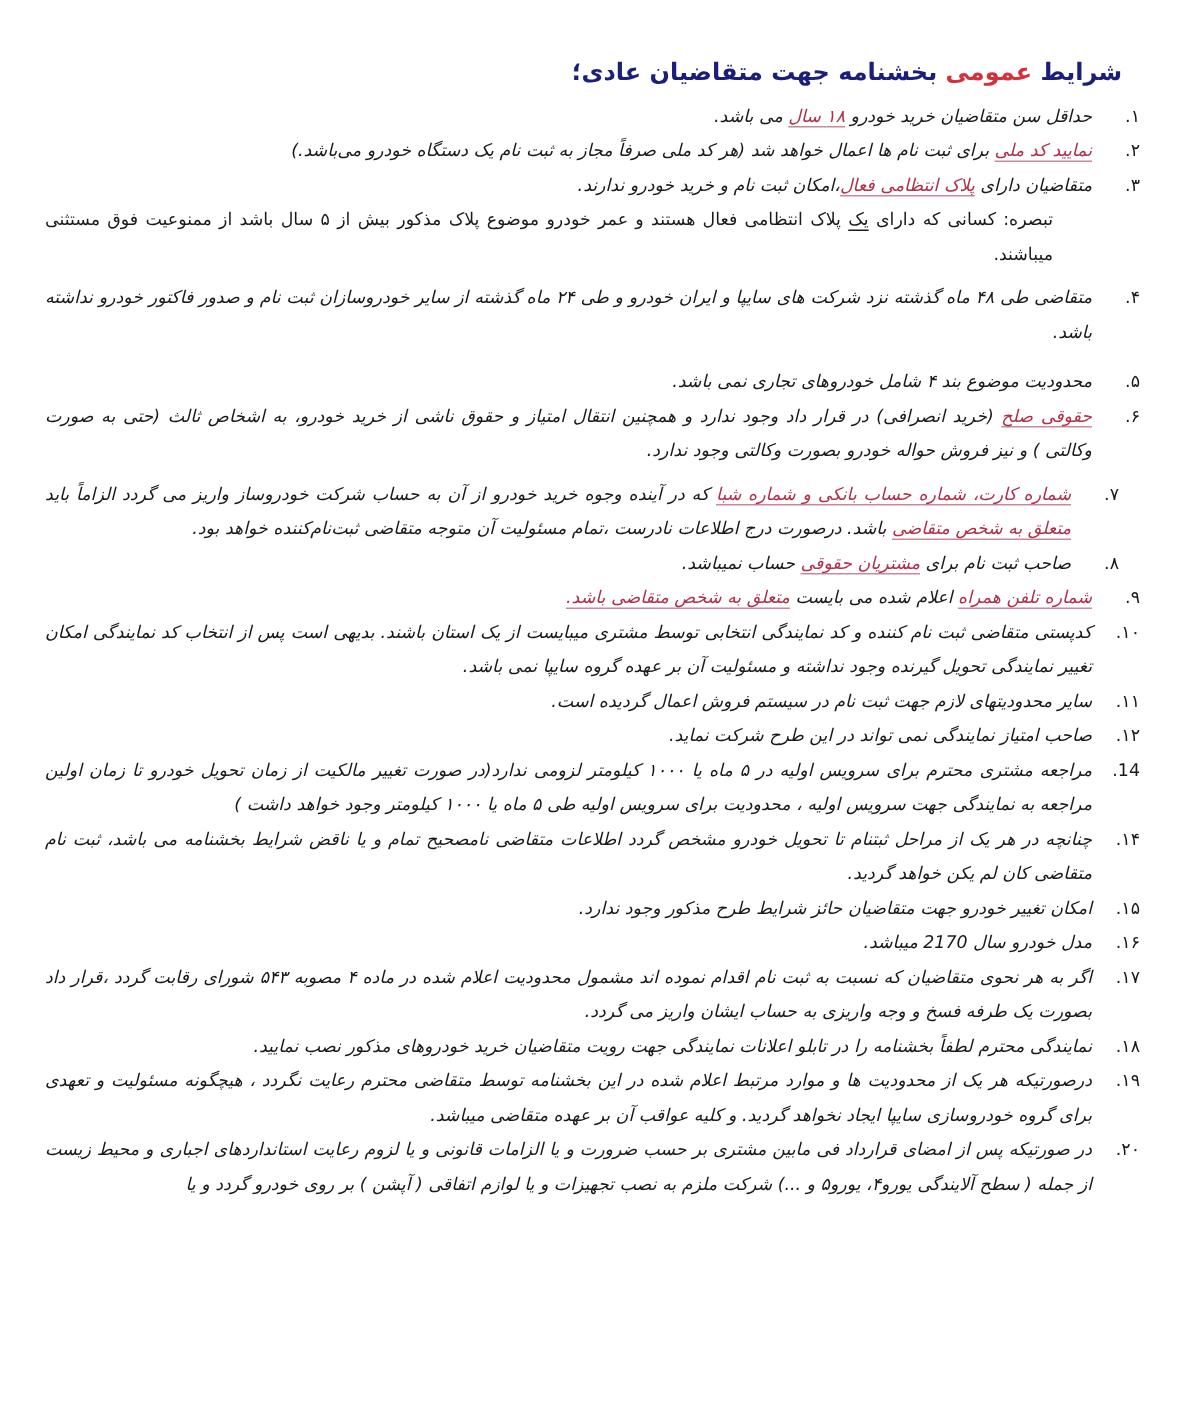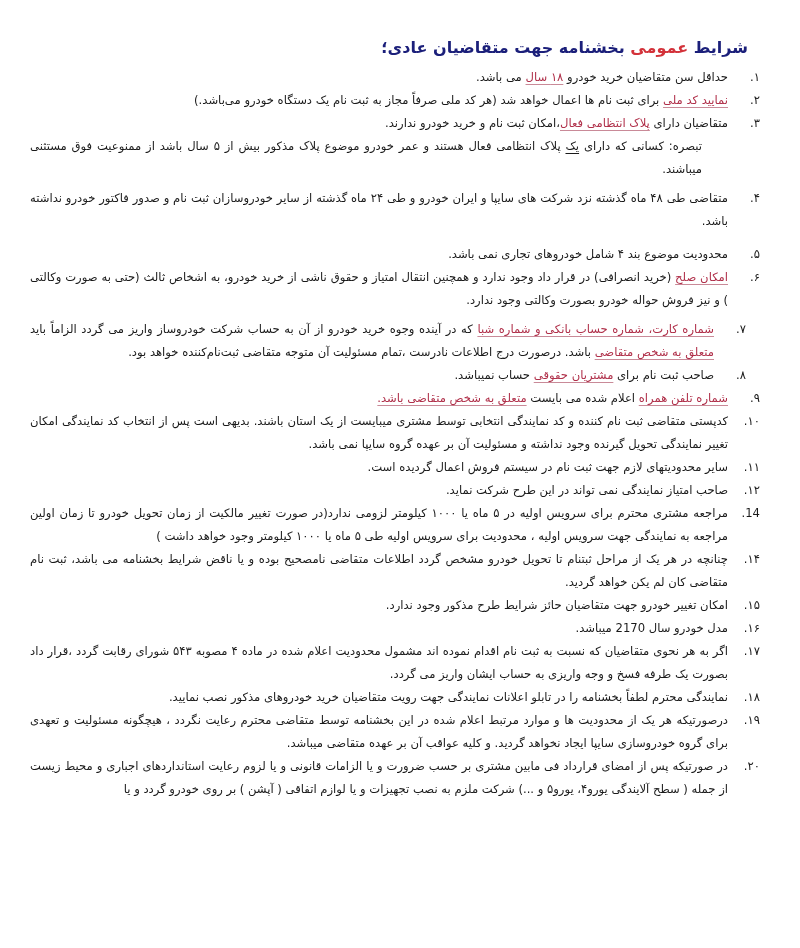--- a/index.html
+++ b/index.html
@@ -32,21 +32,21 @@
       line-height: 23px;
     }
     .item .num {
       flex: 0 0 auto;
       min-width: 26px;
       text-align: right;
       padding-left: 6px;
       white-space: nowrap;
     }
     .item.indent-num .num { padding-right: 14px; }
-    .item .body { flex: 1 1 auto; text-align: justify; }
+    .item .body { flex: 1 1 auto; text-align: justify; font-style: italic; }
     .note {
       font-size: 11.6px;
       line-height: 23px;
       padding-right: 58px;
       text-align: justify;
     }
     .hl {
       color: #b0304a;
       text-decoration: underline;
       text-decoration-color: #c98a98;
@@ -102,21 +102,21 @@
     <div class="gap-m"></div>
 
     <div class="item">
       <span class="num">۵.</span>
       <span class="body">محدودیت موضوع بند ۴ شامل خودروهای تجاری نمی باشد.</span>
     </div>
 
     <div class="item">
       <span class="num">۶.</span>
       <span class="body">
-        <span class="hl">امکان صلح</span><span> (خرید انصرافی) در قرار داد وجود ندارد و همچنین انتقال امتیاز و حقوق ناشی از خرید خودرو، به اشخاص ثالث (حتی به صورت وکالتی ) و نیز فروش حواله خودرو بصورت وکالتی وجود ندارد.</span>
+        <span class="hl">حقوقی صلح</span><span> (خرید انصرافی) در قرار داد وجود ندارد و همچنین انتقال امتیاز و حقوق ناشی از خرید خودرو، به اشخاص ثالث (حتی به صورت وکالتی ) و نیز فروش حواله خودرو بصورت وکالتی وجود ندارد.</span>
       </span>
     </div>
     <div class="gap-s"></div>
 
     <div class="item indent-num">
       <span class="num">۷.</span>
       <span class="body">
         <span class="hl">شماره کارت، شماره حساب بانکی و شماره شبا</span><span> که در آینده وجوه خرید خودرو از آن به حساب شرکت خودروساز واریز می گردد الزاماً باید </span><span class="hl">متعلق به شخص متقاضی</span><span> باشد. درصورت درج اطلاعات نادرست ،تمام مسئولیت آن متوجه متقاضی ثبت‌نام‌کننده خواهد بود.</span>
       </span>
     </div>
@@ -150,21 +150,21 @@
       <span class="body">صاحب امتیاز نمایندگی نمی تواند در این طرح شرکت نماید.</span>
     </div>
 
     <div class="item">
       <span class="num">14.</span>
       <span class="body">مراجعه مشتری محترم برای سرویس اولیه در ۵ ماه یا ۱۰۰۰ کیلومتر لزومی ندارد(در صورت تغییر مالکیت از زمان تحویل خودرو تا زمان اولین مراجعه به نمایندگی جهت سرویس اولیه ، محدودیت برای سرویس اولیه طی ۵ ماه یا ۱۰۰۰ کیلومتر وجود خواهد داشت )</span>
     </div>
 
     <div class="item">
       <span class="num">۱۴.</span>
-      <span class="body">چنانچه در هر یک از مراحل ثبتنام تا تحویل خودرو مشخص گردد اطلاعات متقاضی نامصحیح بوده و یا ناقض شرایط بخشنامه می باشد، ثبت نام متقاضی کان لم یکن خواهد گردید.</span>
+      <span class="body">چنانچه در هر یک از مراحل ثبتنام تا تحویل خودرو مشخص گردد اطلاعات متقاضی نامصحیح تمام و یا ناقض شرایط بخشنامه می باشد، ثبت نام متقاضی کان لم یکن خواهد گردید.</span>
     </div>
 
     <div class="item">
       <span class="num">۱۵.</span>
       <span class="body">امکان تغییر خودرو جهت متقاضیان حائز شرایط طرح مذکور وجود ندارد.</span>
     </div>
 
     <div class="item">
       <span class="num">۱۶.</span>
       <span class="body">مدل خودرو سال 2170 میباشد.</span>

